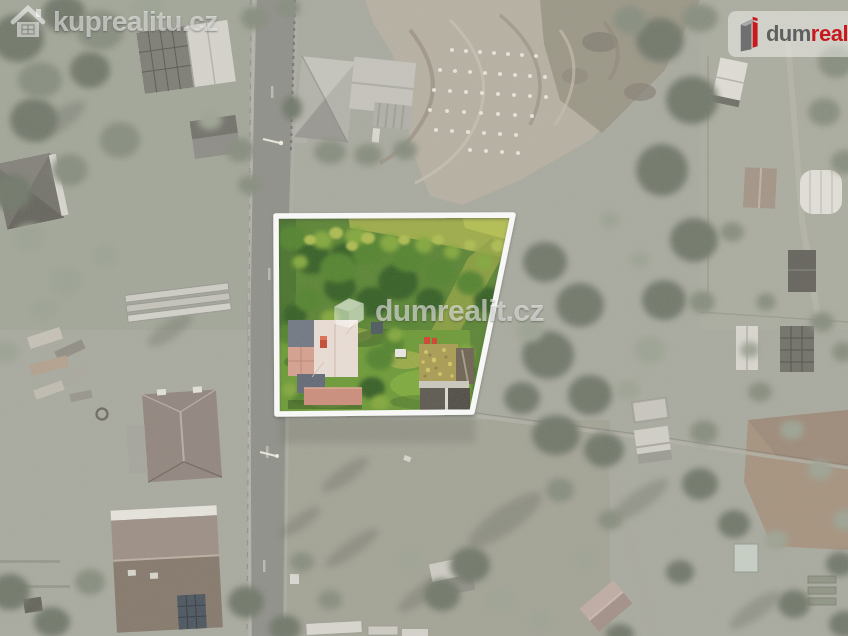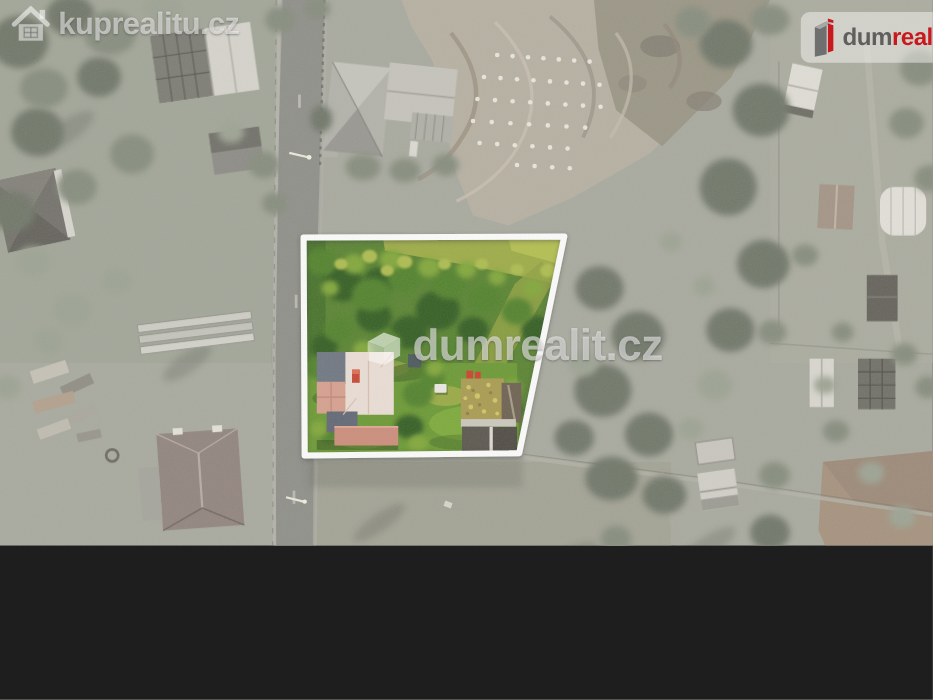--- a/index.html
+++ b/index.html
@@ -1,23 +1,23 @@
 <!DOCTYPE html>
 <html><head>
 <meta charset="utf-8">
 <style>
   html,body{margin:0;padding:0;background:#1e1e1e;}
-  .stage{position:relative;width:848px;height:496px;overflow:hidden;background:#a8a99e;
+  .stage{position:relative;width:848px;height:636px;overflow:hidden;background:#a8a99e;
          font-family:"Liberation Sans",sans-serif;}
   .stage svg.scene{position:absolute;left:0;top:0;display:block;}
   .wm{position:absolute;display:flex;align-items:center;gap:7px;
       color:rgba(255,255,255,0.55);font-weight:bold;letter-spacing:-0.5px;
       text-shadow:0 1px 2px rgba(60,60,55,0.45);white-space:nowrap;pointer-events:none;}
   .wm-topleft{left:10px;top:5px;font-size:28px;}
-  .wm-center{left:330px;top:292px;font-size:40px;}
+  .wm-center{left:330px;top:292px;font-size:30px;}
   .logo{position:absolute;left:728px;top:11px;width:120px;height:46px;
         background:rgba(252,252,250,0.45);border-radius:8px 0 0 8px;
         display:flex;align-items:center;gap:6px;padding-left:12px;box-sizing:border-box;
         overflow:hidden;}
   .logo-text{font-size:22px;font-weight:bold;letter-spacing:-0.5px;white-space:nowrap;}
   .logo-dum{color:#5f5f5f;}
   .logo-real{color:#c8191e;}
 </style>
 </head>
 <body>

